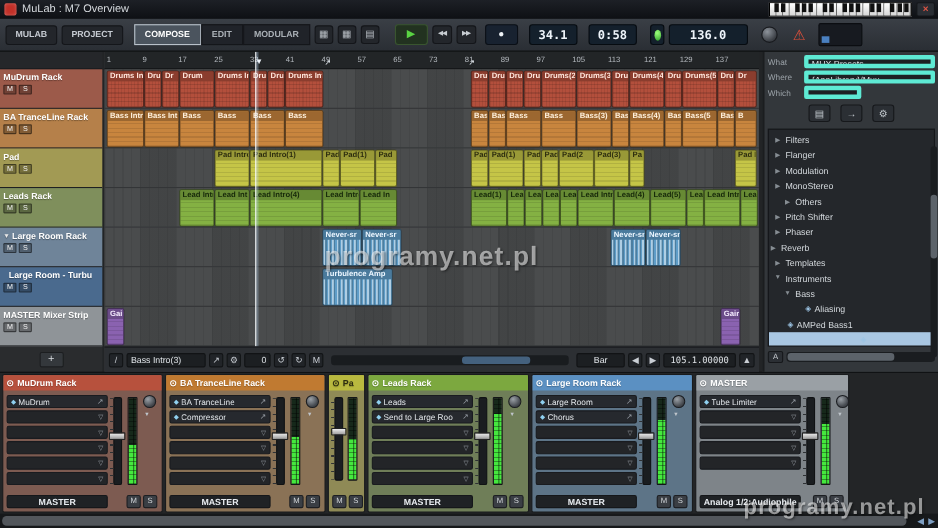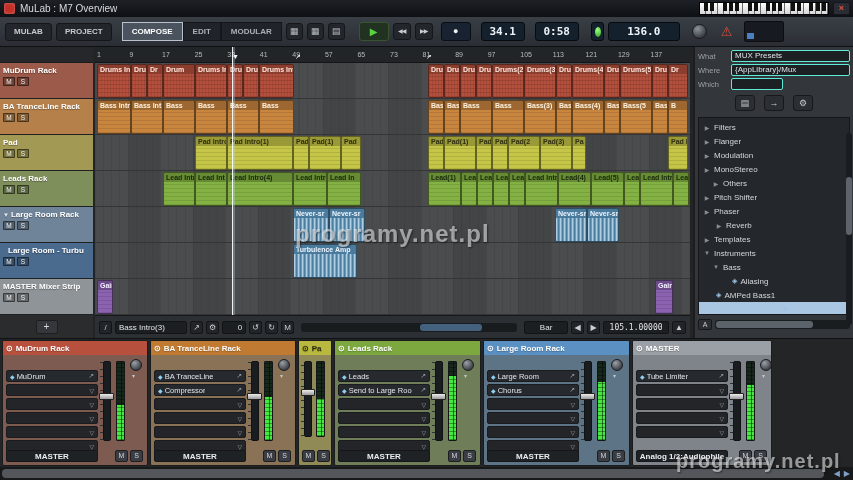--- a/index.html
+++ b/index.html
@@ -102,21 +102,21 @@
 .fgrid{width:44px;text-align:center}
 .fpos{width:66px;font-family:"DejaVu Sans Mono",monospace;font-size:8px;text-align:center}
 .fscroll{flex:1;height:9px;background:#191c1f;border-radius:3px;margin:0 4px;position:relative}
 .fsthumb{position:absolute;left:55%;top:1px;width:62px;height:7px;background:#44617e;border-radius:3px}
 
 
 .browser{position:absolute;left:693px;top:47px;width:160px;height:291px;background:#33373b;
   border-left:2px solid #1b1d1f;padding:3px;z-index:4}
 .brow{display:flex;align-items:center;gap:3px;margin-bottom:2px}
 .blabel{width:30px;color:#9aa1a7;font-size:7.5px}
-.bval{flex:1;height:12px;background:#1d2023;border:1px solid #5eead4;border-radius:2px;color:#dde2e6;
+.bval{flex:1;height:12px;background:#1d2023;border:4px solid #5eead4;border-radius:2px;color:#dde2e6;
   font-size:8px;line-height:10px;padding:0 3px;white-space:nowrap;overflow:hidden}
 .bval.short{flex:0 0 52px}
 .bicons{display:flex;justify-content:center;gap:9px;margin:5px 0 6px 0}
 .bicon{width:20px;height:16px;background:#2b2f34;border:1px solid #16181b;border-radius:3px;
   color:#c3c9cf;font-size:9px;line-height:14px;text-align:center}
 .tree{position:relative;height:198px;background:#24272b;border:1px solid #15171a;overflow:hidden;padding:2px 0}
 .titem{height:14px;display:flex;align-items:center;gap:3px;white-space:nowrap;overflow:hidden}
 .tw{width:8px;font-size:6px;color:#868d93;text-align:center;flex:0 0 auto}
 .tic{font-size:7px;color:#9cc4e4;flex:0 0 auto}
 .tlb{font-size:8px;color:#d3d8dc}
@@ -129,21 +129,21 @@
   color:#c6cbd0;font-size:7px;line-height:9px;text-align:center}
 .bhscroll{flex:1;height:9px;background:#1a1d20;border-radius:3px;position:relative}
 .bhthumb{position:absolute;left:1px;top:1px;width:72%;height:7px;background:#5c636a;border-radius:3px}
 
 
 .mixer{position:absolute;left:0;top:338px;width:853px;height:129px;background:#232527;border-top:1px solid #0f1113}
 .rack{position:absolute;top:1px;height:126px;border:1px solid #191b1d;border-radius:2px;overflow:hidden}
 .rhead{height:14px;display:flex;align-items:center;gap:3px;padding:0 3px;font-size:8px;font-weight:bold;
   text-shadow:0 1px 1px rgba(0,0,0,.25);white-space:nowrap;overflow:hidden}
 .rico{font-size:8px}
-.mods{position:absolute;left:3px;top:29px;width:92px}
+.mods{position:absolute;left:3px;top:18px;width:92px}
 .slot{height:12px;margin-bottom:2px;background:#26292e;border:1px solid #191b1f;border-radius:2px;
   display:flex;align-items:center;gap:2px;padding:0 3px;overflow:hidden}
 .slot.empty{background:#232528;justify-content:flex-end}
 .mic{font-size:6px;color:#8fd0f0;flex:0 0 auto}
 .mtx{font-size:7.5px;color:#e2e6ea;white-space:nowrap;overflow:hidden}
 .mop{margin-left:auto;font-size:7px;color:#9aa0a8}
 .mdd{font-size:6px;color:#969ca4}
 .outslot{position:absolute;left:3px;bottom:3px;width:92px;height:12px;background:#1f2225;border:1px solid #15171a;
   border-radius:2px;color:#e8ecf0;font-size:8px;font-weight:bold;text-align:center;line-height:11px;overflow:hidden;white-space:nowrap}
 .fader{position:absolute;left:100px;top:20px;width:8px;height:80px;background:#1a1d20;border:1px solid #101214;border-radius:2px}
@@ -710,21 +710,21 @@
           <div class="tlb">Others</div>
         </div>
         <div class="titem" style="padding-left: 4px;">
           <div class="tw">▶</div>
           <div class="tlb">Pitch Shifter</div>
         </div>
         <div class="titem" style="padding-left: 4px;">
           <div class="tw">▶</div>
           <div class="tlb">Phaser</div>
         </div>
-        <div class="titem" style="padding-left: 16px;">
+        <div class="titem" style="padding-left: 0;">
           <div class="tw">▶</div>
           <div class="tlb">Reverb</div>
         </div>
         <div class="titem" style="padding-left: 4px;">
           <div class="tw">▶</div>
           <div class="tlb">Templates</div>
         </div>
         <div class="titem" style="padding-left: 4px;">
           <div class="tw">▼</div>
           <div class="tlb">Instruments</div>

